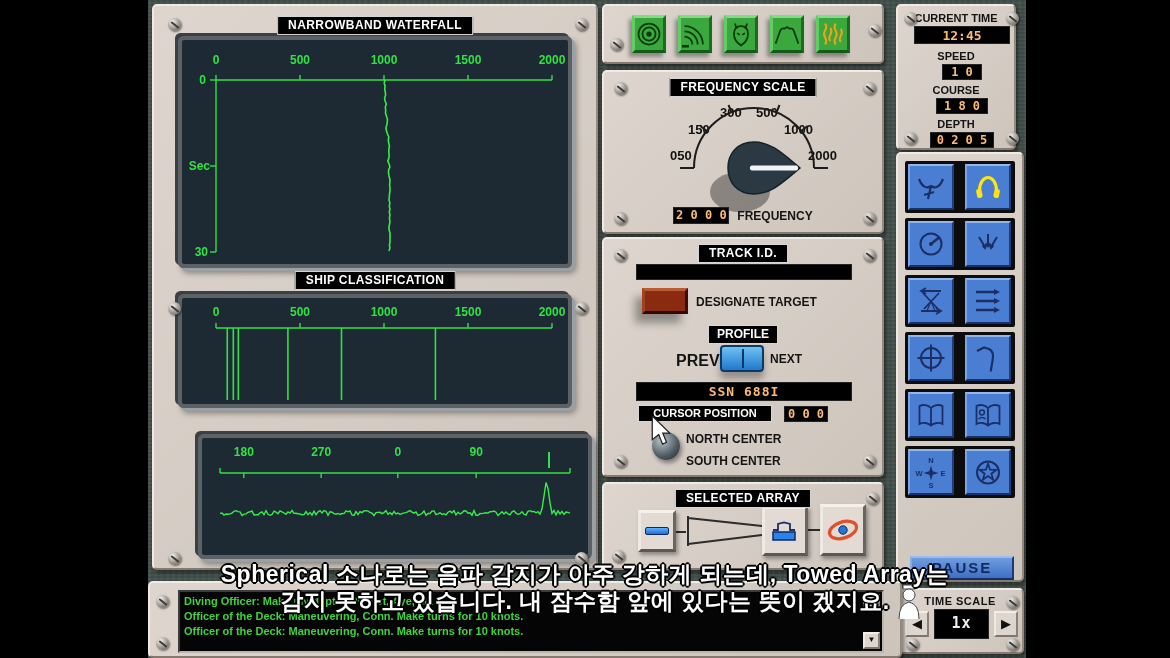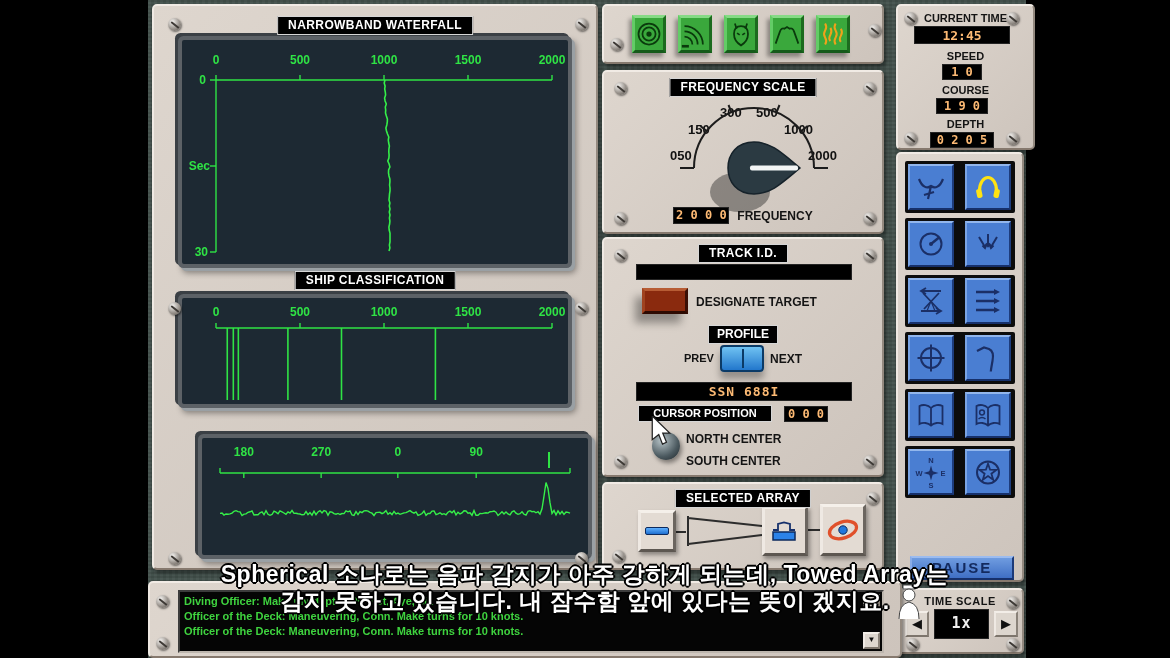--- a/index.html
+++ b/index.html
@@ -207,21 +207,21 @@
       <div class="screw" style="left:259px; top:216px;"></div>
       <div class="title-badge" style="top:5px;">TRACK I.D.</div>
 
       <div class="led" style="position:absolute; left:32px; top:25px; width:216px; height:16px;"></div>
 
       <div style="position:absolute; left:38px; top:49px; width:46px; height:26px; background:#8a2a0e; border:3px solid; border-color:#b75c34 #3a0e04 #2d0a02 #a0431f; box-shadow:-7px 9px 8px rgba(0,0,0,.35);"></div>
       <span class="lbl" style="position:absolute; left:92px; top:56px; font-size:12px;">DESIGNATE TARGET</span>
 
       <div class="badge" style="position:absolute; left:50%; transform:translateX(-50%); top:86px; font-size:12px;">PROFILE</div>
 
-      <span class="lbl" style="position:absolute; left:80px; top:113px; font-size:11px;">PREV</span>
+      <span class="lbl" style="position:absolute; left:72px; top:113px; font-size:16px;">PREV</span>
       <div style="position:absolute; left:116px; top:106px; width:44px; height:27px; background:linear-gradient(#6fc2f2,#2277cc); border:2px solid #0b3a66; border-radius:4px; box-shadow:0 7px 7px rgba(0,0,0,.3);">
         <div style="position:absolute; left:50%; top:2px; bottom:2px; width:2px; background:#0b3a66;"></div>
       </div>
       <span class="lbl" style="position:absolute; left:166px; top:113px; font-size:12px;">NEXT</span>
 
       <div class="led" style="position:absolute; left:32px; top:143px; width:216px; height:19px; font-size:13px; line-height:18px; letter-spacing:1px;">SSN 688I</div>
 
       <div class="badge" style="position:absolute; left:34px; top:166px; width:134px; text-align:center;">CURSOR POSITION</div>
       <div class="led" style="position:absolute; left:180px; top:167px; width:44px; height:16px;">0 0 0</div>
 
@@ -247,31 +247,31 @@
         </svg>
       </div>
       <div class="arr-btn" style="left:216px; top:20px; width:46px; height:52px;">
         <svg width="36" height="32" viewBox="0 0 36 32">
           <ellipse cx="18" cy="16" rx="14" ry="8" fill="none" stroke="#e0502a" stroke-width="3.2" transform="rotate(-18 18 16)"></ellipse>
           <circle cx="18" cy="16" r="4.2" fill="#2277dd" stroke="#0c2a5e" stroke-width="1"></circle>
         </svg>
       </div>
     </div>
 
-    <div class="panel" style="left:748px; top:4px; width:139px; height:146px;">
+    <div class="panel" style="left:748px; top:4px; width:120px; height:146px;">
       <div class="screw" style="left:6px; top:6px;"></div>
       <div class="screw" style="left:108px; top:6px;"></div>
       <div class="screw" style="left:6px; top:126px;"></div>
       <div class="screw" style="left:108px; top:126px;"></div>
       <div class="lbl" style="position:absolute; top:6px; width:100%; text-align:center;">CURRENT TIME</div>
       <div class="led" style="position:absolute; left:16px; top:20px; width:96px; height:18px; font-size:13px; line-height:17px;">12:45</div>
       <div class="lbl" style="position:absolute; top:44px; width:100%; text-align:center;">SPEED</div>
       <div class="led" style="position:absolute; left:44px; top:58px; width:40px; height:16px;">1 0</div>
       <div class="lbl" style="position:absolute; top:78px; width:100%; text-align:center;">COURSE</div>
-      <div class="led" style="position:absolute; left:38px; top:92px; width:52px; height:16px;">1 9 0</div>
+      <div class="led" style="position:absolute; left:38px; top:92px; width:52px; height:16px;">1 8 0</div>
       <div class="lbl" style="position:absolute; top:112px; width:100%; text-align:center;">DEPTH</div>
       <div class="led" style="position:absolute; left:32px; top:126px; width:64px; height:16px;">0 2 0 5</div>
     </div>
 
     <div class="panel" style="left:748px; top:152px; width:128px; height:430px; padding-top:7px;">
       <div class="stn-row">
         <div class="stn-face">
           <svg width="32" height="32" viewBox="0 0 32 32">
             <path d="M4,8 C7,16 12,18 16,15 C20,18 25,16 28,8 M16,15 L13,28 M9,24 L19,21" fill="none" stroke="#1b2f66" stroke-width="2.2"></path>
           </svg>

